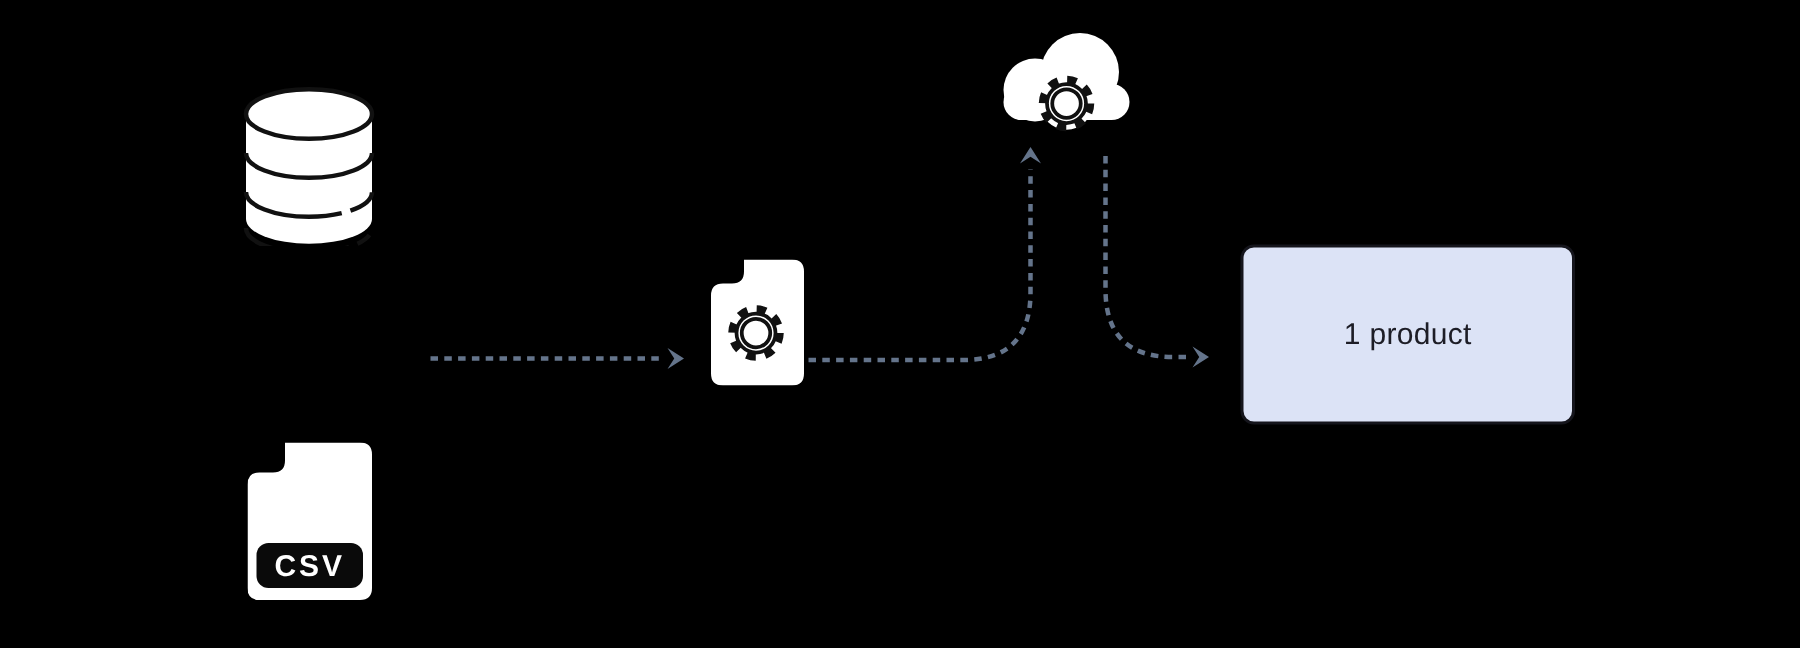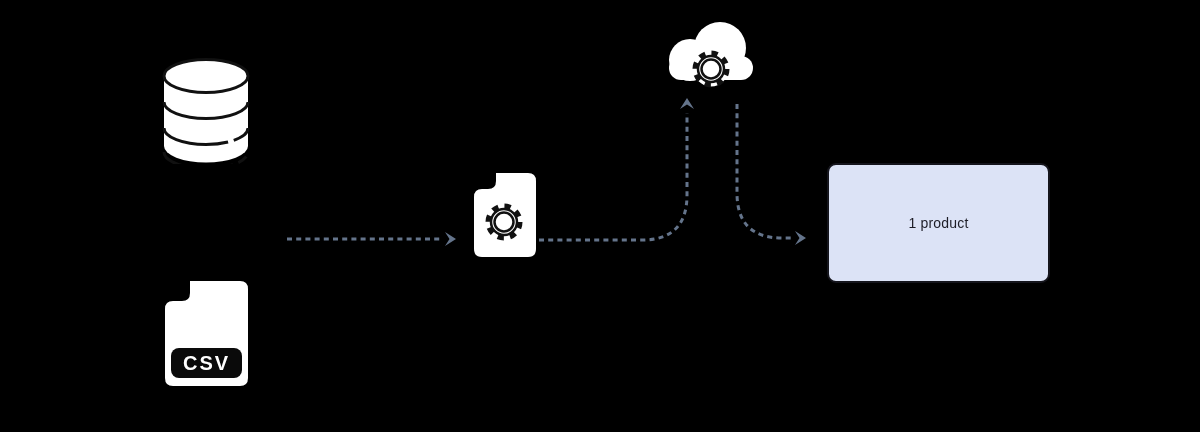--- a/index.html
+++ b/index.html
@@ -5,35 +5,35 @@
   html,body{margin:0;padding:0;background:#000;}
   .stage{
     position:relative;width:1200px;height:432px;background:#000;
     overflow:hidden;font-family:"Liberation Sans","DejaVu Sans",sans-serif;
   }
   .node{position:absolute;}
   .node svg{display:block;}
   
   .db{left:162px;top:58px;width:88px;height:106px;}
   
-  .csv{left:165px;top:281px;width:83px;height:105px;}
+  .csv{left:165px;top:295px;width:83px;height:105px;}
   
   .procfile{left:474px;top:173px;width:62px;height:84px;}
   
   .cloud{left:663px;top:14px;width:96px;height:80px;}
   
   .arrows{position:absolute;left:0;top:0;width:1200px;height:432px;}
   
   .result-box{
     position:absolute;left:827px;top:163px;width:223px;height:120px;
     background:#dce3f6;border:2px solid #15151c;border-radius:9px;
     box-sizing:border-box;display:flex;align-items:center;justify-content:center;
   }
   .result-box .label{
-    color:#1d1d26;font-size:14px;letter-spacing:.2px;
+    color:#1d1d26;font-size:20px;letter-spacing:.2px;
   }
 </style>
 </head>
 <body>
 
 <div class="stage">
 
   <div class="node db">
     <svg width="88" height="106" viewBox="0 0 88 106" aria-hidden="true">
       <path d="M2,18 V88 A42,16.5 0 0 0 86,88 V18 Z" fill="#ffffff"></path>

